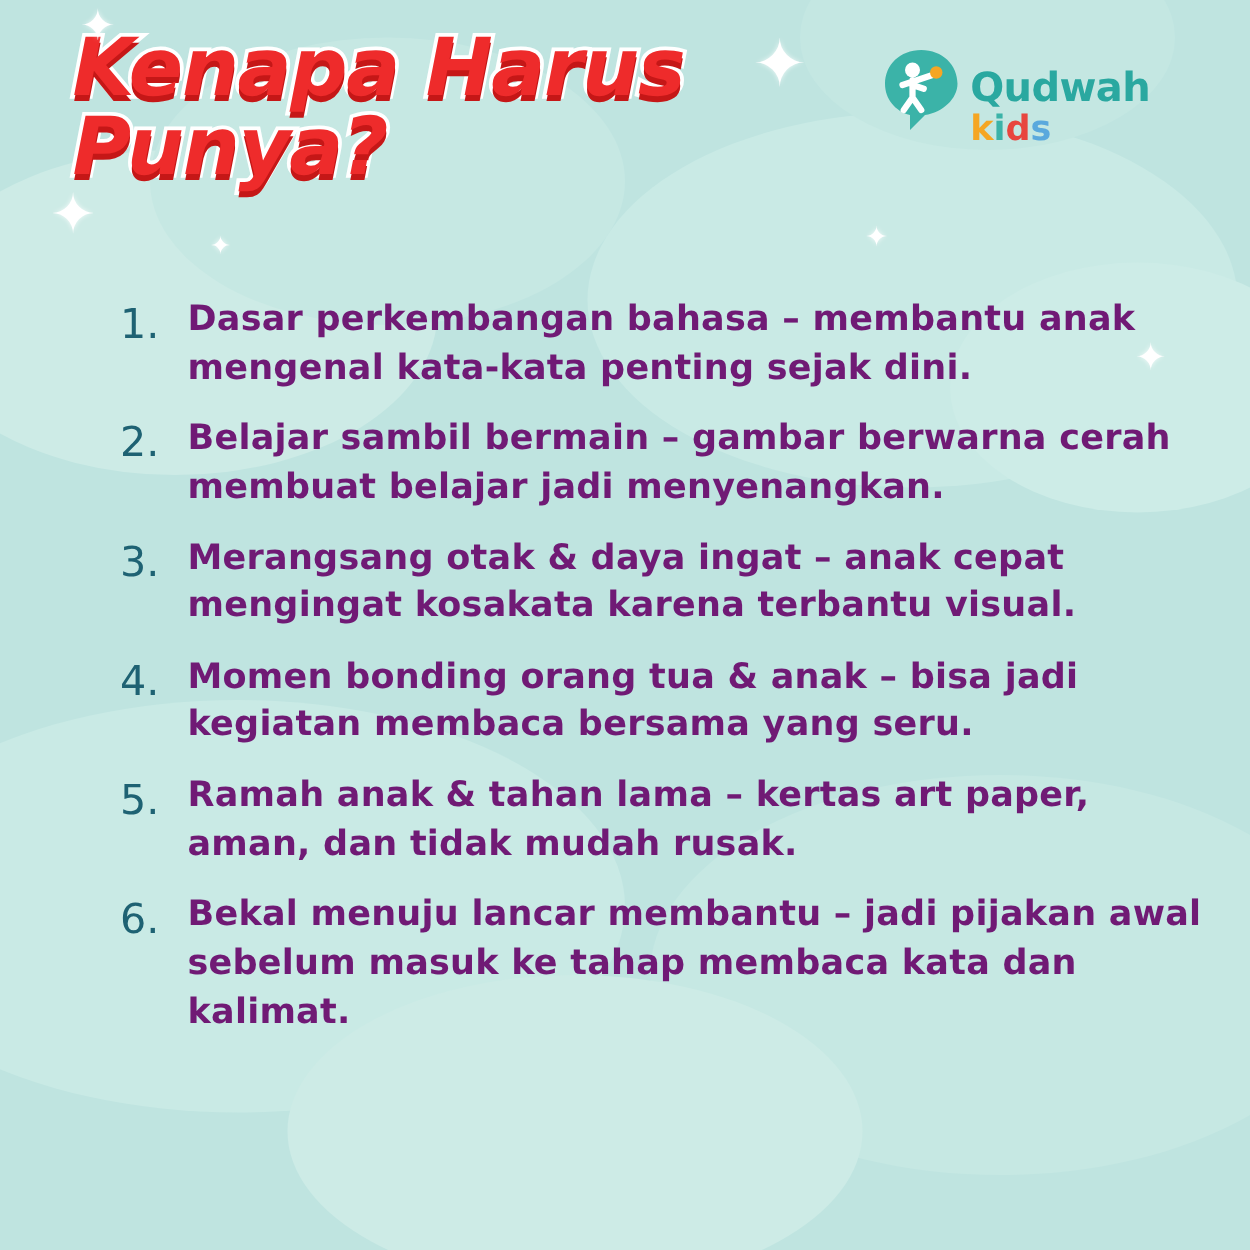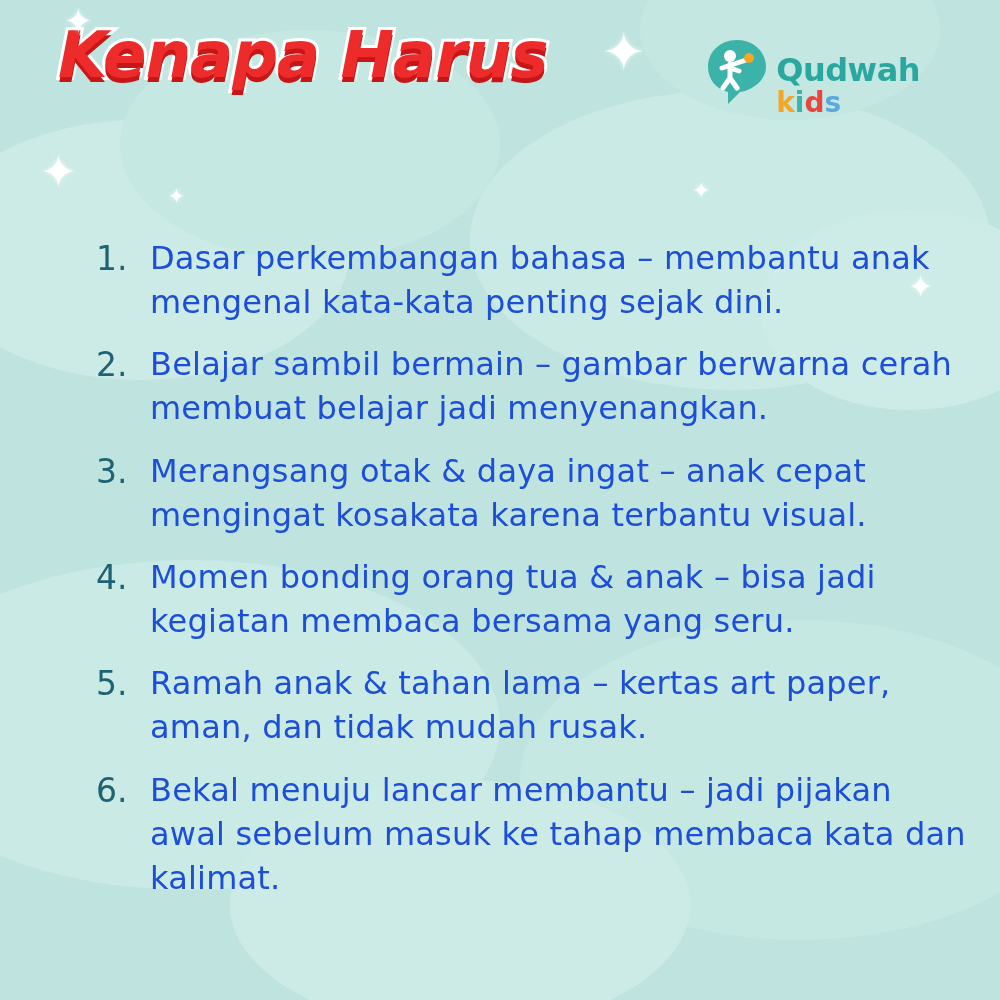--- a/index.html
+++ b/index.html
@@ -130,43 +130,43 @@
     width: 54px;
     font-family: "DejaVu Sans", sans-serif;
     font-weight: 400;
     font-size: 33px;
     color: #1e6273;
     line-height: 1.38;
   }
   .txt {
     flex: 1 1 auto;
     font-family: "DejaVu Sans", sans-serif;
-    font-weight: 400;
-    font-size: 32px;
-    color: #1d4ed8;
+    font-weight: 700;
+    font-size: 28px;
+    color: #701a75;
     line-height: 1.38;
     letter-spacing: 0.2px;
   }
 </style>
 </head>
 <body>
 
 <div id="poster">
 
   <div class="blob b1"></div>
   <div class="blob b2"></div>
   <div class="blob b3"></div>
   <div class="blob b4"></div>
   <div class="blob b5"></div>
   <div class="blob b6"></div>
   <div class="blob b7"></div>
   <div class="blob b8"></div>
 
   <div class="header">
-    <h1 class="title"><span>Kenapa Harus</span><br></h1>
+    <h1 class="title"><span>Kenapa Harus</span><br><span>Punya?</span></h1>
 
     <span class="spark s1">✦</span>
     <span class="spark s2">✦</span>
     <span class="spark s3">✦</span>
     <span class="spark s5">✦</span>
     <span class="spark s6">✦</span>
 
     <div class="logo">
       <div class="logo-mark">
         <svg width="62" height="68" viewBox="0 0 62 68" xmlns="http://www.w3.org/2000/svg">

